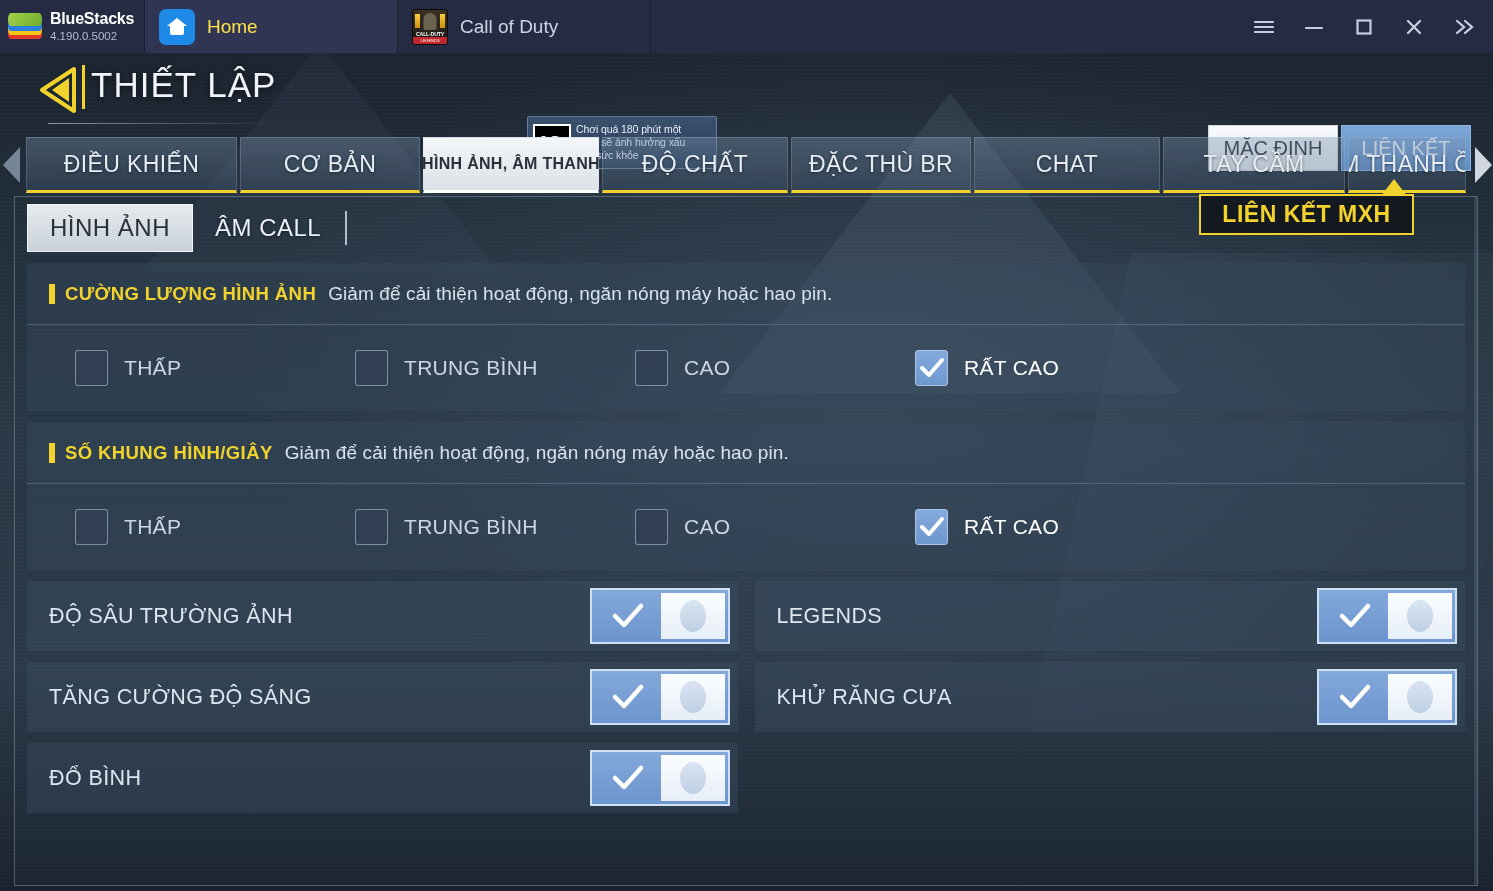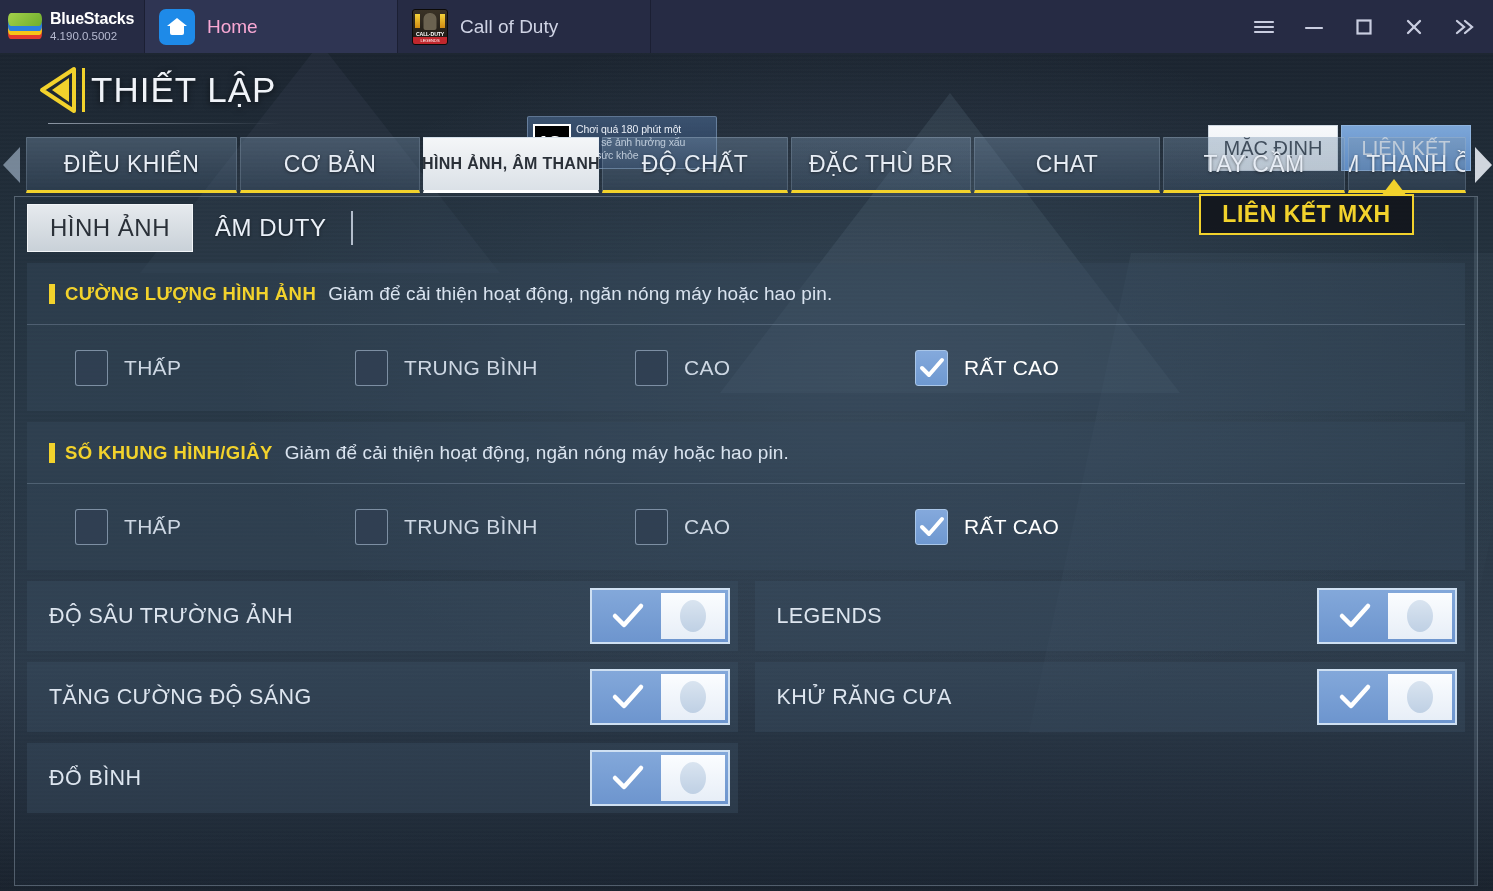--- a/index.html
+++ b/index.html
@@ -133,21 +133,21 @@
   }
   .cod-sub {
     position: absolute; bottom: 0px; left: 0; right: 0;
     height: 7px;
     background: #c1272d;
     font-size: 4px; color: #fff; line-height: 7px; text-align: center;
     z-index: 3;
   }
 
   .wtab-label { color: #cfd3e4; font-size: 19px; }
-  .wtab.active .wtab-label { color: #f9a8d4; }
+  .wtab.active .wtab-label { color: #fde047; }
 
   .wincontrols {
     display: flex; align-items: center;
     gap: 0;
     margin-left: auto;
     padding-right: 4px;
   }
   .wbtn {
     width: 50px; height: 53px;
     display: flex; align-items: center; justify-content: center;
@@ -201,21 +201,21 @@
     position: absolute; inset: 0;
     background: repeating-linear-gradient(180deg, rgba(255,255,255,0.012) 0 2px, rgba(0,0,0,0.012) 2px 4px);
   }
 
   
   .ghead {
     position: absolute;
     top: 0; left: 0; width: 1493px; height: 80px;
   }
 
-  .back-title { position: absolute; left: 36px; top: 12px; display: flex; align-items: center; gap: 0px; }
+  .back-title { position: absolute; left: 36px; top: 12px; display: flex; align-items: flex-start; gap: 0px; }
   .back-arrow {
     width: 44px; height: 50px;
     position: relative;
   }
   .back-arrow svg { display: block; }
   .head-divider {
     width: 3px; height: 44px;
     background: #f2d22c;
     margin: 0 6px 0 2px;
   }
@@ -657,21 +657,21 @@
     </div>
 
     <div class="tooltip-ptr"></div>
     <div class="tooltip-mxh">LIÊN KẾT MXH</div>
 
     <div class="panel">
       <div class="panel-inner">
 
         <div class="subtabs">
           <div class="subtab active">HÌNH ẢNH</div>
-          <div class="subtab">ÂM DUTY</div>
+          <div class="subtab">ÂM CALL</div>
           <div class="subtab-sep"></div>
         </div>
 
         <div class="group">
           <div class="group-head">
             <div class="group-bar"></div>
             <div class="group-title">CƯỜNG LƯỢNG HÌNH ẢNH</div>
             <div class="group-desc">Giảm để cải thiện hoạt động, ngăn nóng máy hoặc hao pin.</div>
           </div>
           <div class="opt-row">

